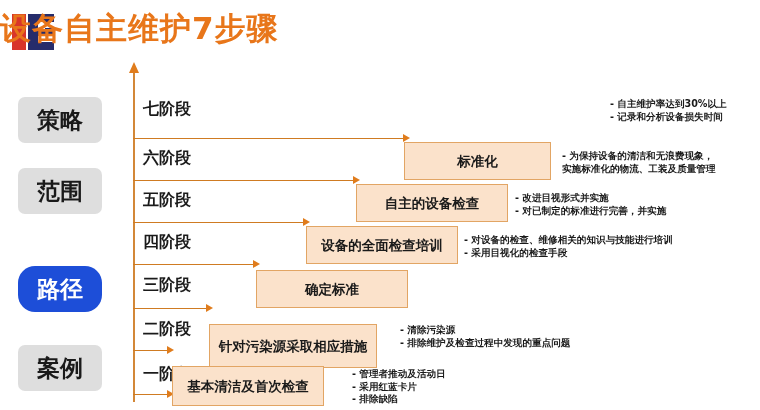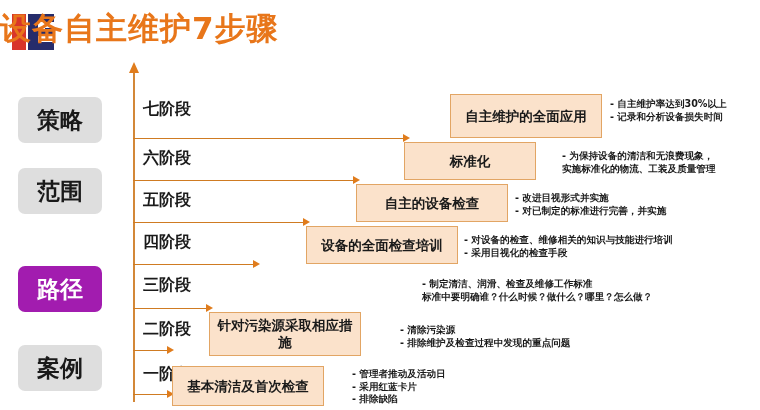--- a/index.html
+++ b/index.html
@@ -31,21 +31,21 @@
   }
 
   
   .nav-item{
     position:absolute;left:18px;width:84px;height:46px;
     background:#dedede;border-radius:7px;
     display:flex;align-items:center;justify-content:center;
     font-size:23px;font-weight:bold;color:#1a1a1a;
     font-family:"DejaVu Sans",sans-serif;
   }
-  .nav-item.active{background:#a21caf;color:#ffffff;}
+  .nav-item.active{background:#1d4ed8;color:#ffffff;border-radius:17px;}
 
   
   .axis{position:absolute;left:128px;top:62px;width:12px;height:340px;}
   .rung{position:absolute;height:0;border-top:1.6px solid #cf7b22;}
   .rung-arrow{
     position:absolute;width:0;height:0;
     border-left:7px solid #e07c1c;
     border-top:4.5px solid transparent;
     border-bottom:4.5px solid transparent;
   }
@@ -134,29 +134,26 @@
   <div class="rung-arrow" style="left:167px;top:389.5px"></div>
 
   <div class="stage-label" style="left:143px;top:99px">七阶段</div>
   <div class="stage-label" style="left:143px;top:148px">六阶段</div>
   <div class="stage-label" style="left:143px;top:190px">五阶段</div>
   <div class="stage-label" style="left:143px;top:232px">四阶段</div>
   <div class="stage-label" style="left:143px;top:275px">三阶段</div>
   <div class="stage-label" style="left:143px;top:319px">二阶段</div>
   <div class="stage-label" style="left:143px;top:364px">一阶段</div>
 
-  <div class="step-box" style="left:450px;top:94px;width:152px;height:44px">
-    <span>自主维护的全面应用</span>
-  </div>
   <div class="step-notes" style="left:610px;top:98px">
     <div>- 自主维护率达到30%以上</div>
     <div>- 记录和分析设备损失时间</div>
   </div>
 
-  <div class="step-box" style="left:404px;top:142px;width:132px;height:38px">
+  <div class="step-box" style="left:404px;top:142px;width:147px;height:38px">
     <span>标准化</span>
   </div>
   <div class="step-notes" style="left:562px;top:150px">
     <div>- 为保持设备的清洁和无浪费现象，</div>
     <div>实施标准化的物流、工装及质量管理</div>
   </div>
 
   <div class="step-box" style="left:356px;top:184px;width:152px;height:38px">
     <span>自主的设备检查</span>
   </div>
@@ -166,26 +163,25 @@
   </div>
 
   <div class="step-box" style="left:306px;top:226px;width:152px;height:38px">
     <span>设备的全面检查培训</span>
   </div>
   <div class="step-notes" style="left:464px;top:234px">
     <div>- 对设备的检查、维修相关的知识与技能进行培训</div>
     <div>- 采用目视化的检查手段</div>
   </div>
 
-  <div class="step-notes" style="left:422px;top:278px">
-    <div>- 制定清洁、润滑、检查及维修工作标准</div>
-    <div>标准中要明确谁？什么时候？做什么？哪里？怎么做？</div>
+  <div class="step-box" style="left:256px;top:270px;width:152px;height:38px">
+    <span>确定标准</span>
   </div>
 
-  <div class="step-box" style="left:209px;top:312px;width:152px;height:44px">
+  <div class="step-box" style="left:209px;top:324px;width:168px;height:44px">
     <span>针对污染源采取相应措施</span>
   </div>
   <div class="step-notes" style="left:400px;top:324px">
     <div>- 清除污染源</div>
     <div>- 排除维护及检查过程中发现的重点问题</div>
   </div>
 
   <div class="step-box" style="left:172px;top:366px;width:152px;height:40px">
     <span>基本清洁及首次检查</span>
   </div>

